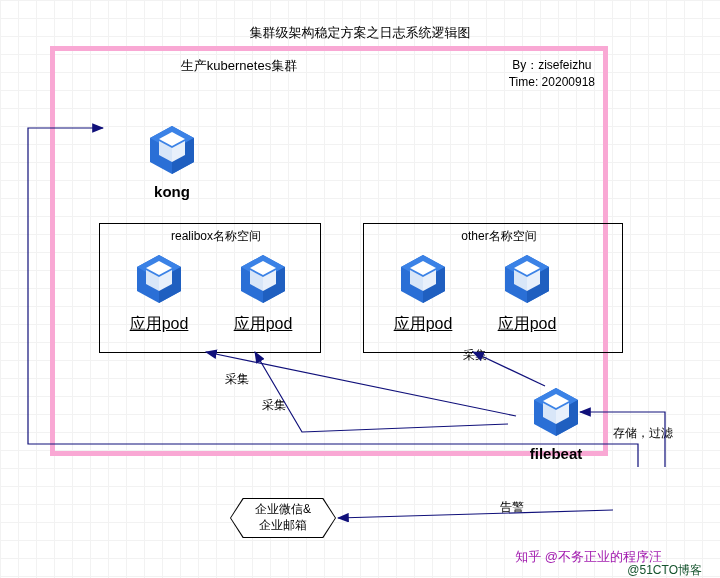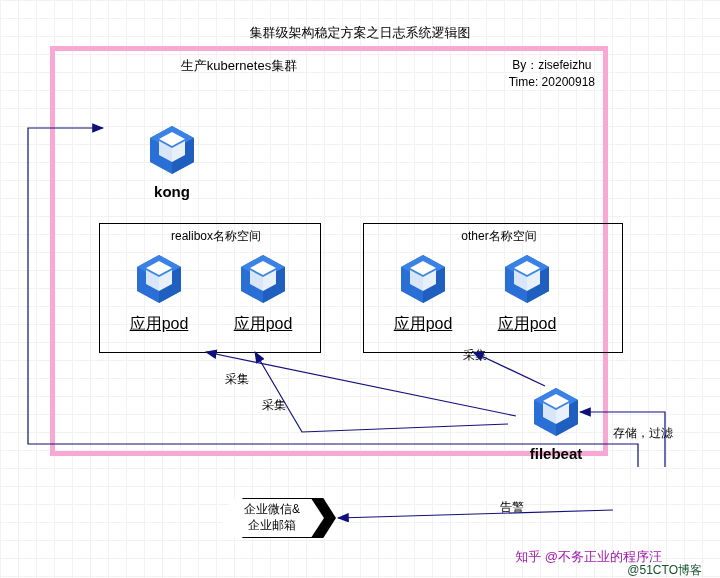--- a/index.html
+++ b/index.html
@@ -102,21 +102,21 @@
     }
     .hex-outline {
       position: absolute;
       left: 230px; top: 498px;
       width: 106px; height: 40px;
       clip-path: polygon(12% 0, 88% 0, 100% 50%, 88% 100%, 12% 100%, 0 50%);
       background: #000;
     }
     .hex-inner {
       position: absolute;
-      left: 220px; top: 499px;
+      left: 231px; top: 499px;
       width: 104px; height: 38px;
       clip-path: polygon(12% 0, 88% 0, 100% 50%, 88% 100%, 12% 100%, 0 50%);
       background: #fff;
       display:flex;align-items:center;justify-content:center;
       font-size:12px;text-align:center;line-height:1.3;
     }
     svg.arrows {
       position: absolute; inset: 0;
       pointer-events: none;
     }

